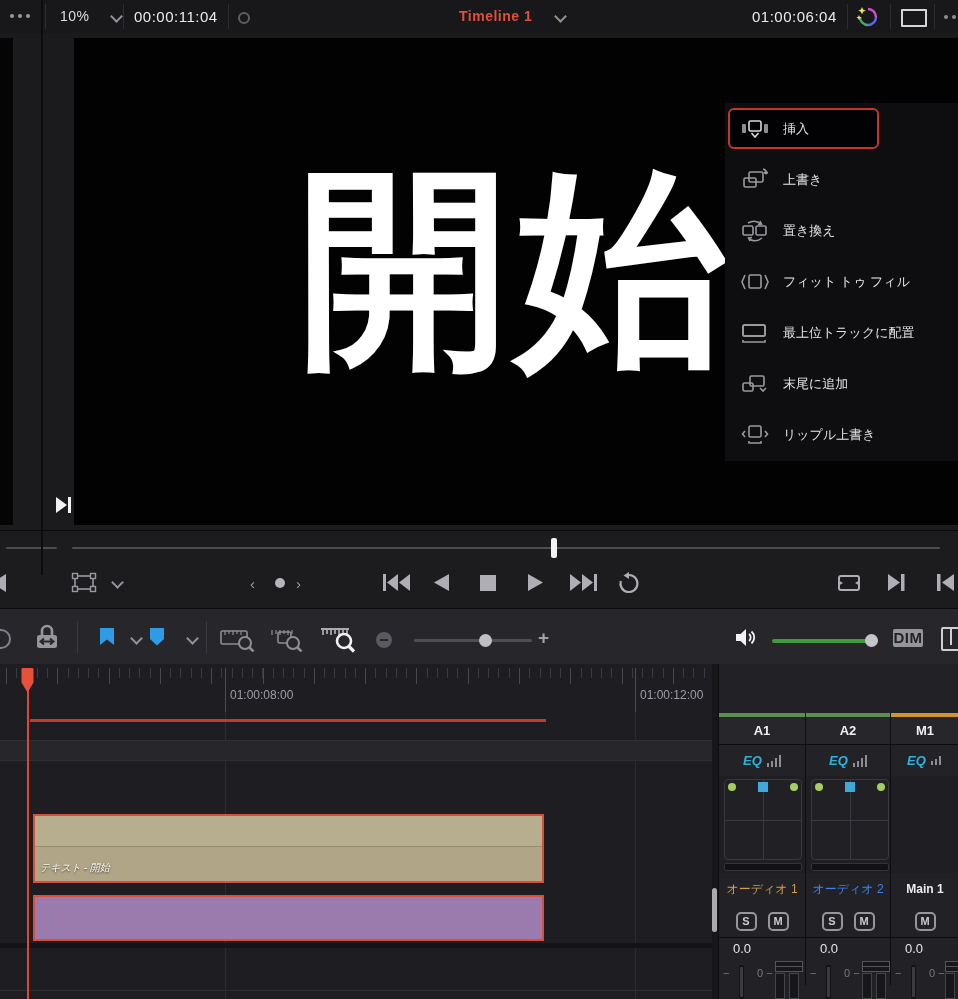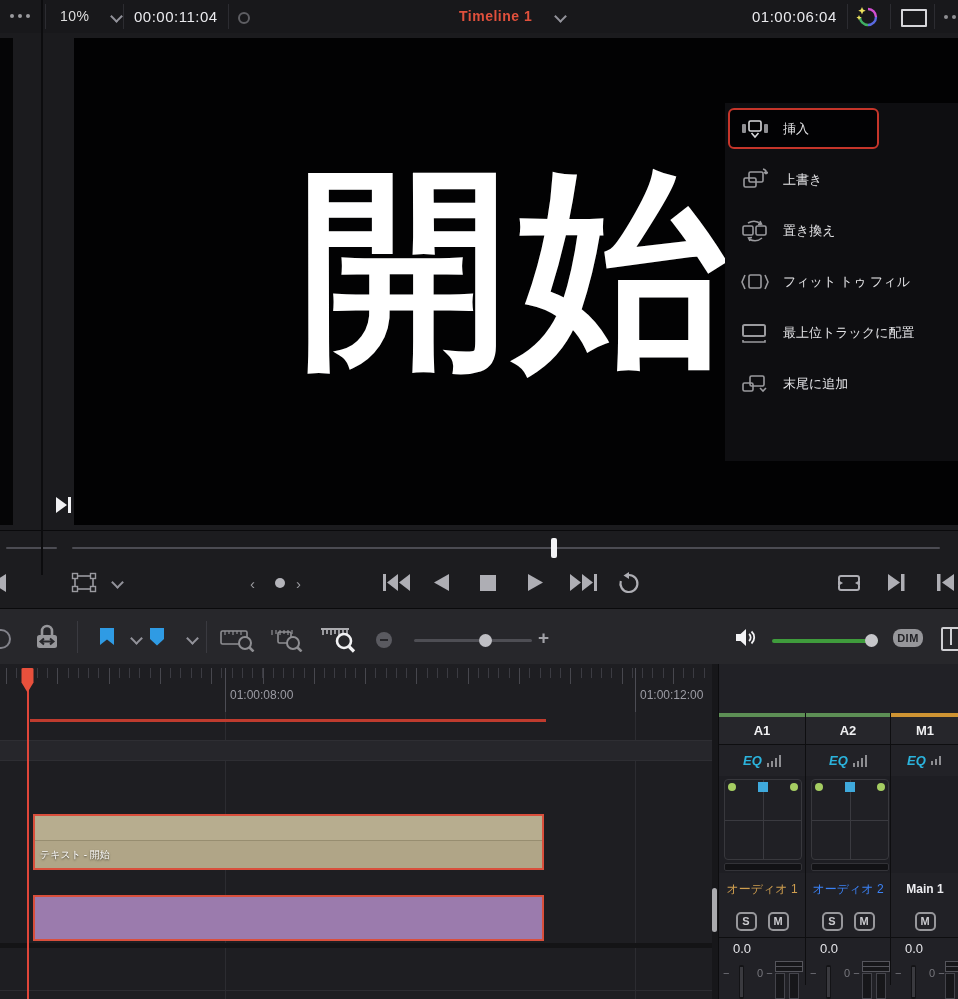--- a/index.html
+++ b/index.html
@@ -45,38 +45,38 @@
   .jogdot{position:absolute;left:275px;top:20px;width:10px;height:10px;border-radius:50%;background:#b4b4ba;}
   
   #toolbar{left:0;top:608px;width:958px;height:56px;background:#27272b;border-top:1px solid #0a0a0c;border-bottom:1px solid #0a0a0c;}
   .vdiv{position:absolute;top:12px;width:1px;height:32px;background:#3a3a40;}
   .half-circle{position:absolute;left:-9px;top:20px;width:16px;height:16px;border:2px solid #82828a;border-radius:50%;}
   .sld-track{position:absolute;height:3px;border-radius:2px;background:#4e4e54;}
   .knob{position:absolute;width:13px;height:13px;border-radius:50%;background:#bfbfc4;}
   .minus-btn{position:absolute;left:376px;top:23px;width:16px;height:16px;border-radius:50%;background:#5a5a60;}
   .minus-btn i{position:absolute;left:4px;top:7px;width:8px;height:2px;background:#26262a;}
   .plus-btn{position:absolute;left:538px;top:18px;color:#a2a2a8;font-size:19px;font-weight:bold;}
-  .dim-btn{position:absolute;left:893px;top:20px;width:30px;height:18px;background:#96969a;border-radius:8px;
-           color:#232327;font-size:11px;font-weight:bold;text-align:center;line-height:18px;letter-spacing:.5px;}
+  .dim-btn{position:absolute;left:893px;top:20px;width:30px;height:18px;background:#96969a;border-radius:2px;
+           color:#232327;font-size:15px;font-weight:bold;text-align:center;line-height:18px;letter-spacing:.5px;}
   .pane-icon{position:absolute;left:941px;top:18px;width:26px;height:20px;border:2px solid #cfcfd3;border-radius:2px;}
   .pane-icon i{position:absolute;left:7px;top:0;width:2px;height:16px;background:#cfcfd3;}
   
   #timeline{left:0;top:664px;width:712px;height:335px;background:#1e1e22;}
   #ruler{position:absolute;left:0;top:0;width:712px;height:48px;
     background-image:
       repeating-linear-gradient(to right,#47474e 0 1px,transparent 1px 51.3px),
       repeating-linear-gradient(to right,#3b3b42 0 1px,transparent 1px 10.26px);
     background-size:100% 16px,100% 10px;background-repeat:no-repeat;background-position:6px 4px,6px 4px;}
   .major-line{position:absolute;top:4px;width:1px;height:44px;background:#4c4c54;}
   .ruler-lbl{position:absolute;top:24px;font-size:12px;color:#9c9ca4;}
   .gridline{position:absolute;top:48px;width:1px;height:287px;background:#2c2c31;}
   .range-line{position:absolute;left:30px;top:55px;width:516px;height:3px;background:#bf3b2e;}
   .lane-band{position:absolute;left:0;top:76px;width:712px;height:19px;background:#26262b;border-top:1px solid #2e2e33;border-bottom:1px solid #2e2e33;}
   .clip{position:absolute;left:33px;width:511px;border:2px solid #d94f3c;box-sizing:border-box;}
-  #clip-title{top:150px;height:56px;background:linear-gradient(to bottom,#b7ad8f 0 46%,#978d70 46% 48%,#b0a587 48% 100%);}
+  #clip-title{top:150px;height:69px;background:linear-gradient(to bottom,#b7ad8f 0 46%,#978d70 46% 48%,#b0a587 48% 100%);font-style:italic;}
   .clip-label{position:absolute;left:5px;bottom:6px;font-size:10px;color:#fdfdfd;text-shadow:0 1px 2px rgba(0,0,0,.7);}
   #clip-video{top:231px;height:46px;background:#9b7bad;}
   .tl-sep{position:absolute;left:0;top:279px;width:712px;height:5px;background:#141416;}
   .audio-hline{position:absolute;left:0;top:326px;width:712px;height:1px;background:#2c2c31;}
   #playhead-line{position:absolute;left:27px;top:6px;width:2px;height:329px;background:#e0463a;z-index:4;}
   #playhead-head{position:absolute;left:19px;top:4px;z-index:4;}
   #gutter{left:712px;top:664px;width:6px;height:335px;background:#17171a;}
   .scroll-thumb{position:absolute;left:0px;top:224px;width:5px;height:44px;background:#aaaaae;border-radius:3px;}
   
   #mixer{left:718px;top:664px;width:240px;height:335px;background:#212126;border-left:1px solid #0d0d0f;}
@@ -221,20 +221,31 @@
       <div class="mi">
         <span class="mi-ic">
           <svg width="28" height="24" viewBox="0 0 28 24">
             <rect x="2" y="11" width="10" height="8" rx="1.5"></rect>
             <rect x="9" y="4" width="14" height="10" rx="1.5"></rect>
             <path d="M19 16 l3 3 3 -3"></path>
           </svg>
         </span>
         <span class="mi-label">末尾に追加</span>
       </div>
+      <div class="mi">
+        <span class="mi-ic">
+          <svg width="28" height="24" viewBox="0 0 28 24">
+            <path d="M4 8 l-2.5 3 2.5 3"></path>
+              <path d="M24 8 l2.5 3 -2.5 3"></path>
+            <rect x="8" y="3" width="12" height="11" rx="1.5"></rect>
+            <path d="M8 18 v2 h12 v-2"></path>
+          </svg>
+        </span>
+        <span class="mi-label">リップル上書き</span>
+      </div>
     </div>
   </div>
 
   <div id="scrubrow" class="abs">
     <div class="scrubline" style="left:6px;width:51px"></div>
     <div class="scrubline" style="left:72px;width:868px"></div>
     <div class="scrub-tick"></div>
   </div>
 
   <div id="transport" class="abs">

